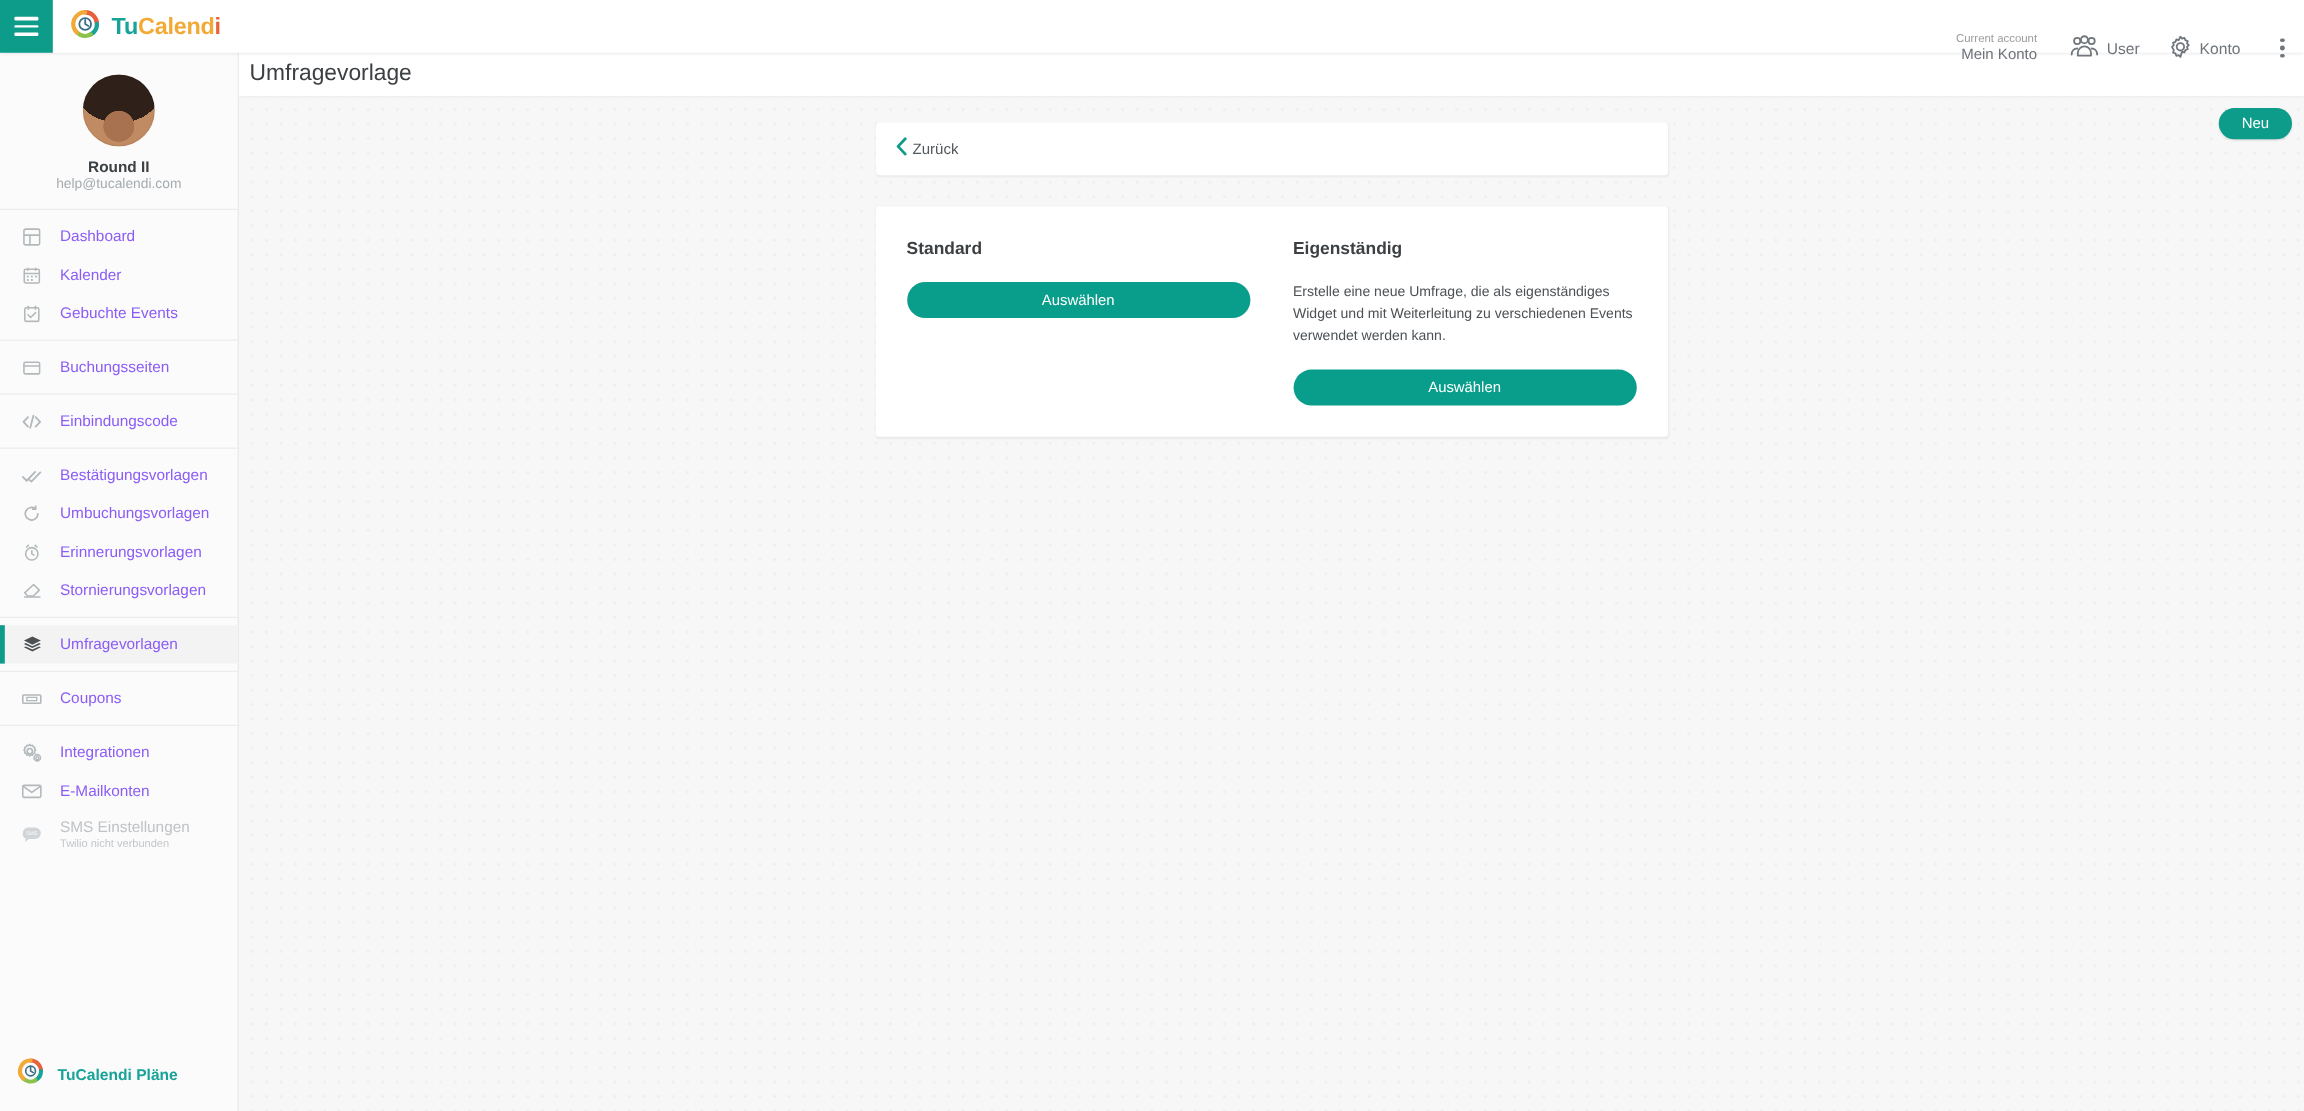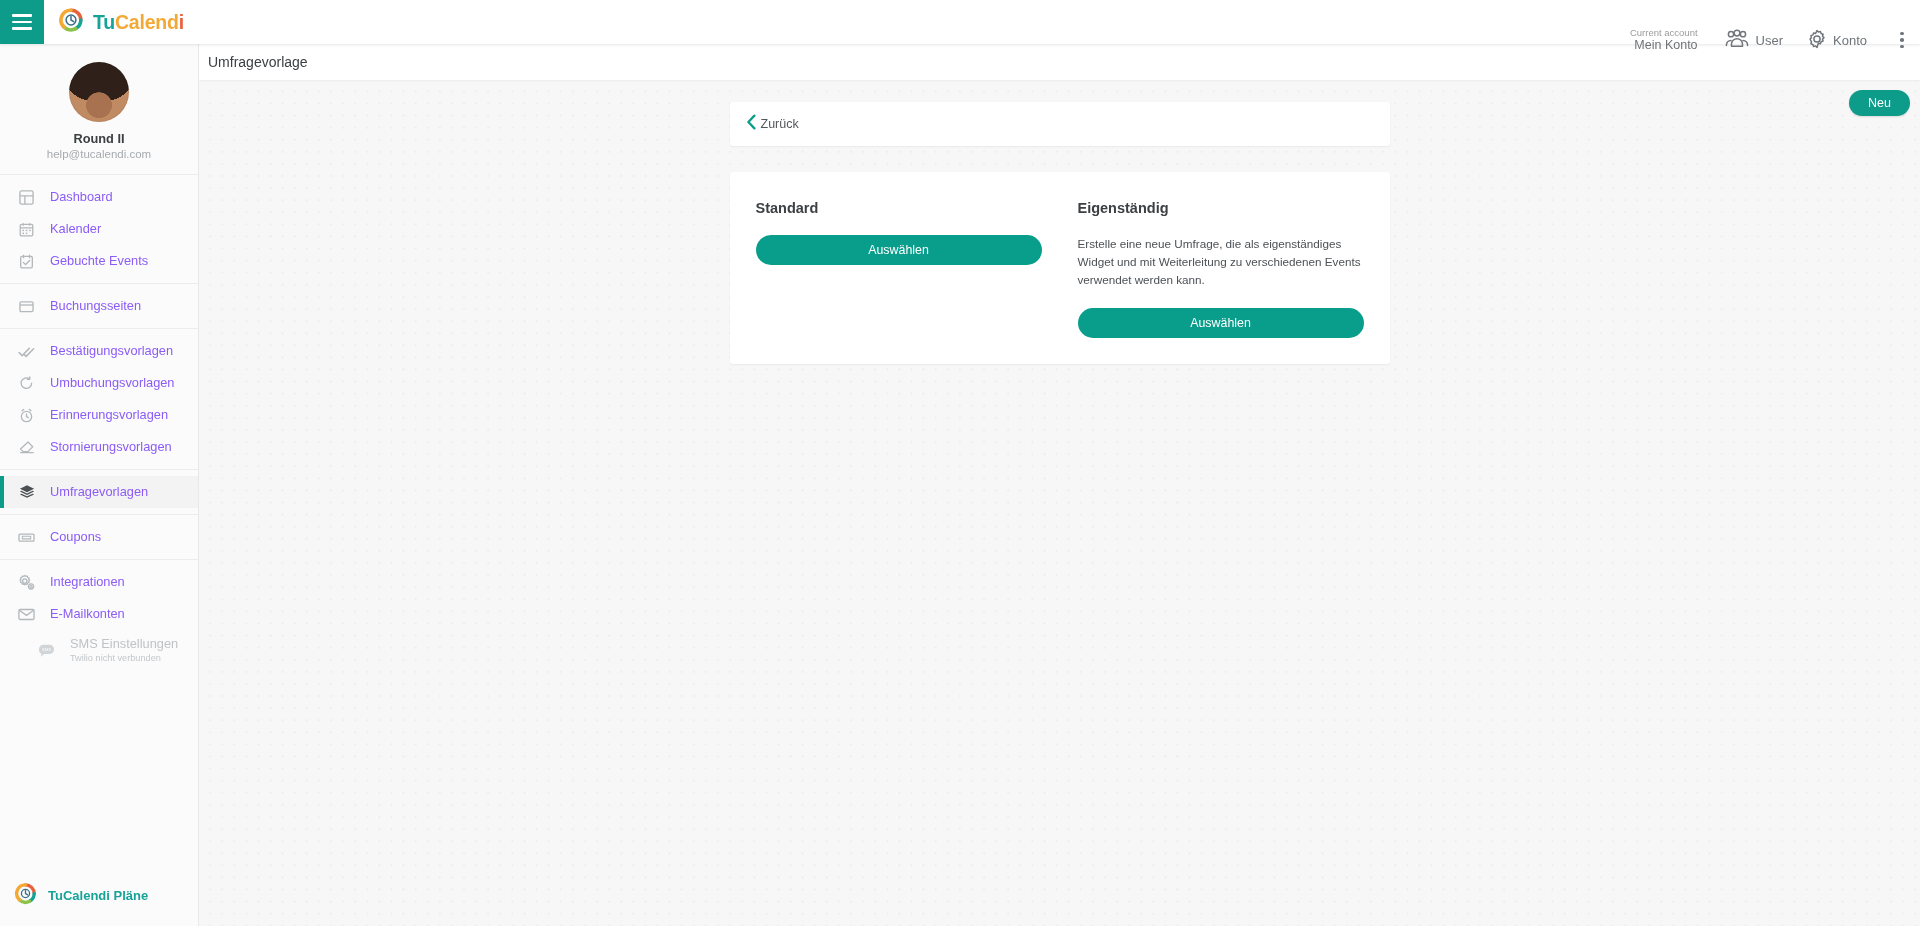--- a/index.html
+++ b/index.html
@@ -115,21 +115,21 @@
   .nav-ico {
     width: 21px; height: 21px; flex: 0 0 21px;
     margin-right: 13px;
     display: flex; align-items: center; justify-content: center;
     color: #b3b8bb;
   }
   .nav-item.active .nav-ico { color: #4b5055; }
   .nav-item.disabled .nav-ico { color: #d2d5d7; }
   .nav-label { font-size: 12.8px; line-height: 1.15; }
   .nav-sub { font-size: 9.2px; color: #c3c7ca; line-height: 1.15; margin-top: 1px; }
-  .nav-item.tall { height: 40px; align-items: center; margin-left: 20px; }
+  .nav-item.tall { height: 40px; align-items: center; }
 
   #plans {
     position: absolute; bottom: 0; left: 0; width: 100%;
     height: 62px; display: flex; align-items: center;
     padding-left: 14px; gap: 11px; cursor: pointer;
   }
   #plans-label { font-size: 13px; color: #17a398; font-weight: bold; }
 
   
   #main {
@@ -139,21 +139,21 @@
     background-image: radial-gradient(#eeeeee 1.1px, transparent 1.2px);
     background-size: 12.1px 12.1px;
     background-position: 5px 5px;
   }
   #page-header {
     height: 36px; background: #ffffff;
     display: flex; align-items: center;
     padding: 0 0 0 9px;
     box-shadow: 0 1px 2px rgba(0,0,0,.05);
   }
-  #page-title { font-size: 14px; color: #3c4043; }
+  #page-title { font-size: 19px; color: #3c4043; }
 
   #new-button {
     position: absolute; top: 46px; right: 10px;
     background: #0d9b8a; color: #fff;
     font-size: 12.5px;
     padding: 6px 19px; border-radius: 16px;
     border: none; cursor: pointer;
     box-shadow: 0 1px 2px rgba(0,0,0,.12);
   }
 
@@ -308,20 +308,30 @@
       <span class="nav-ico">
         <svg width="15" height="15" viewBox="0 0 16 16">
             <rect x="1" y="3" width="14" height="10.4" rx="1.3" fill="none" stroke="currentColor" stroke-width="1.4"></rect>
             <path d="M1 6.4h14" stroke="currentColor" stroke-width="1.4"></path>
           </svg>
       </span>
       <span class="nav-label">Buchungsseiten</span>
     </div>
   </div>
 
+  <div class="nav-group">
+    <div class="nav-item">
+      <span class="nav-ico">
+        <svg width="17" height="15" viewBox="0 0 18 16">
+            <path d="M5.6 3.8L1.6 8l4 4.2M12.4 3.8L16.4 8l-4 4.2M10.4 2.6L7.6 13.4" fill="none" stroke="currentColor" stroke-width="1.6" stroke-linecap="round" stroke-linejoin="round"></path>
+          </svg>
+      </span>
+      <span class="nav-label">Einbindungscode</span>
+    </div>
+  </div>
 
   <div class="nav-group">
     <div class="nav-item">
       <span class="nav-ico">
         <svg width="17" height="15" viewBox="0 0 18 16">
             <path d="M1 9l3.4 3.4L12 4.6M7 11.6l1.6 1.6L16.6 5" fill="none" stroke="currentColor" stroke-width="1.6" stroke-linecap="round" stroke-linejoin="round"></path>
           </svg>
       </span>
       <span class="nav-label">Bestätigungsvorlagen</span>
     </div>

